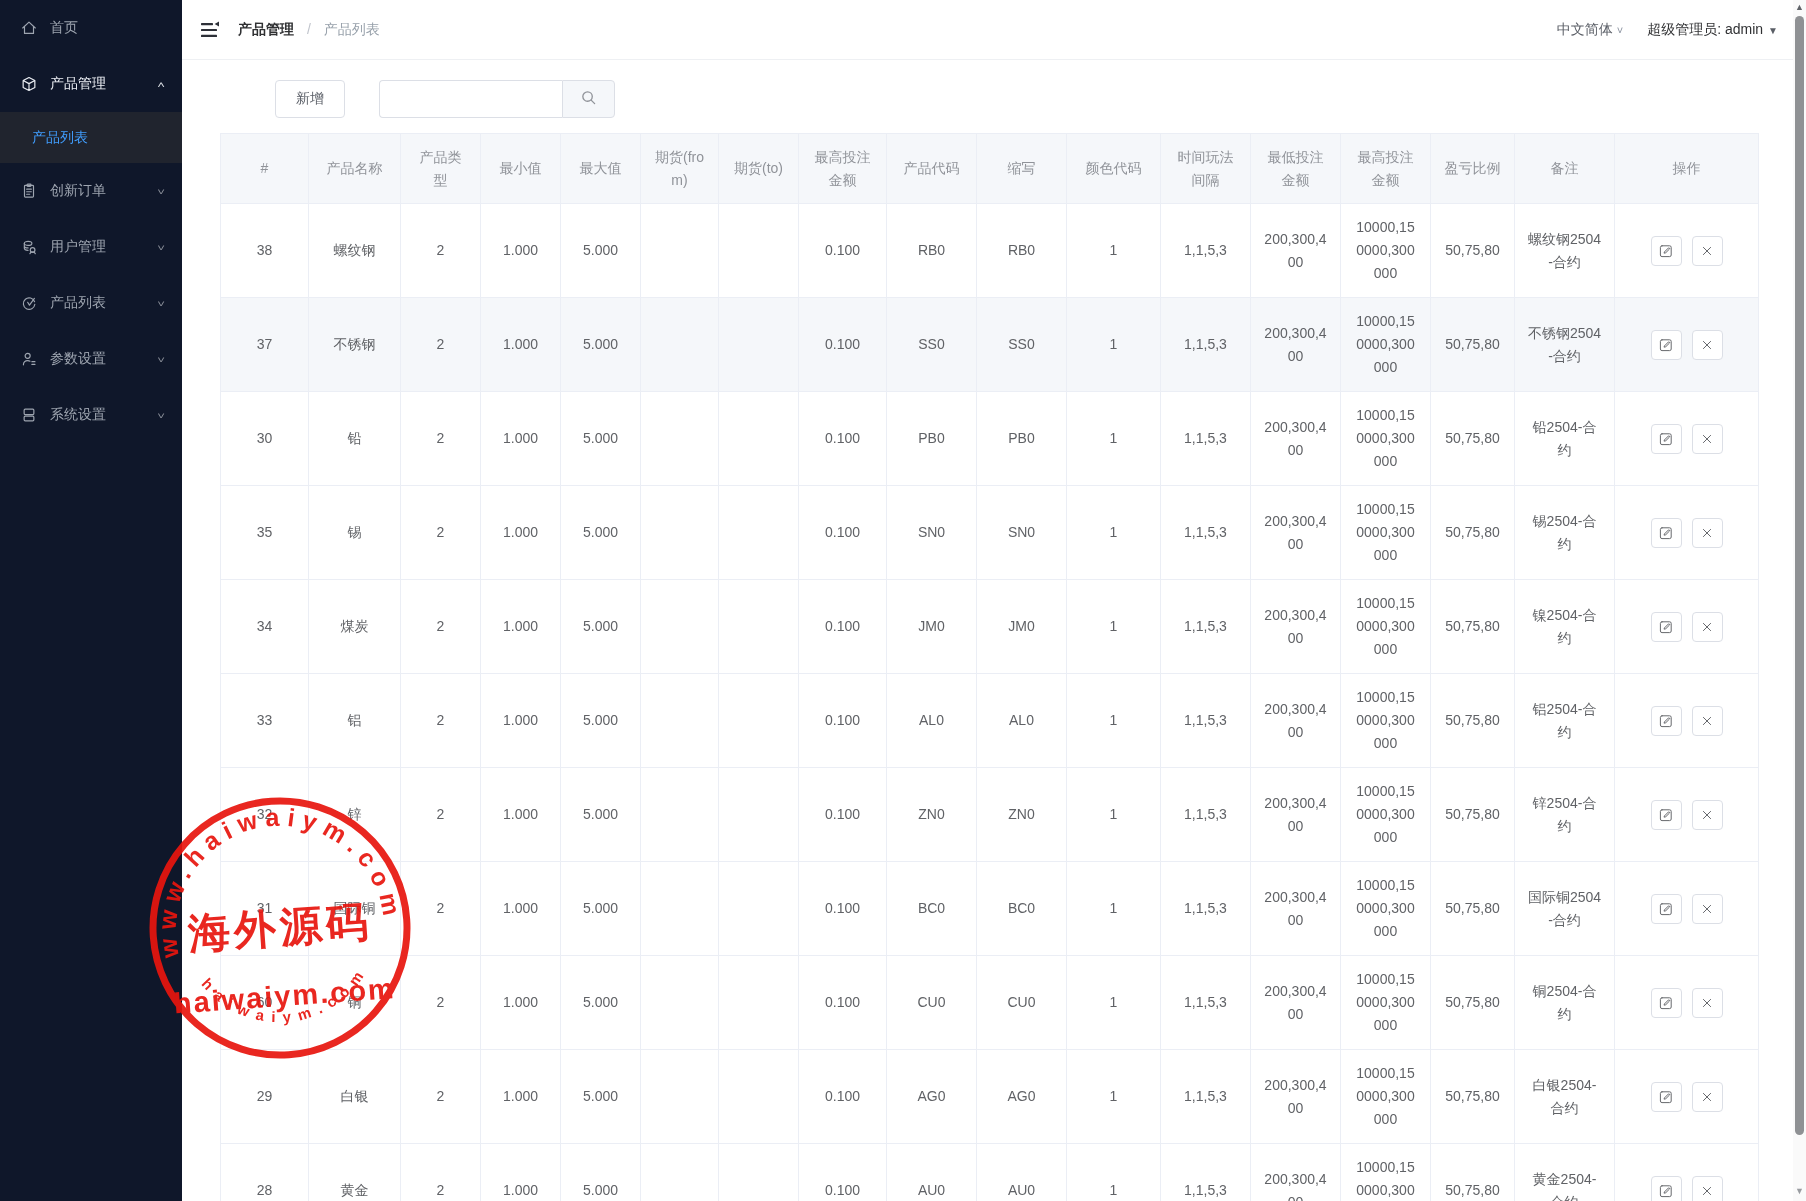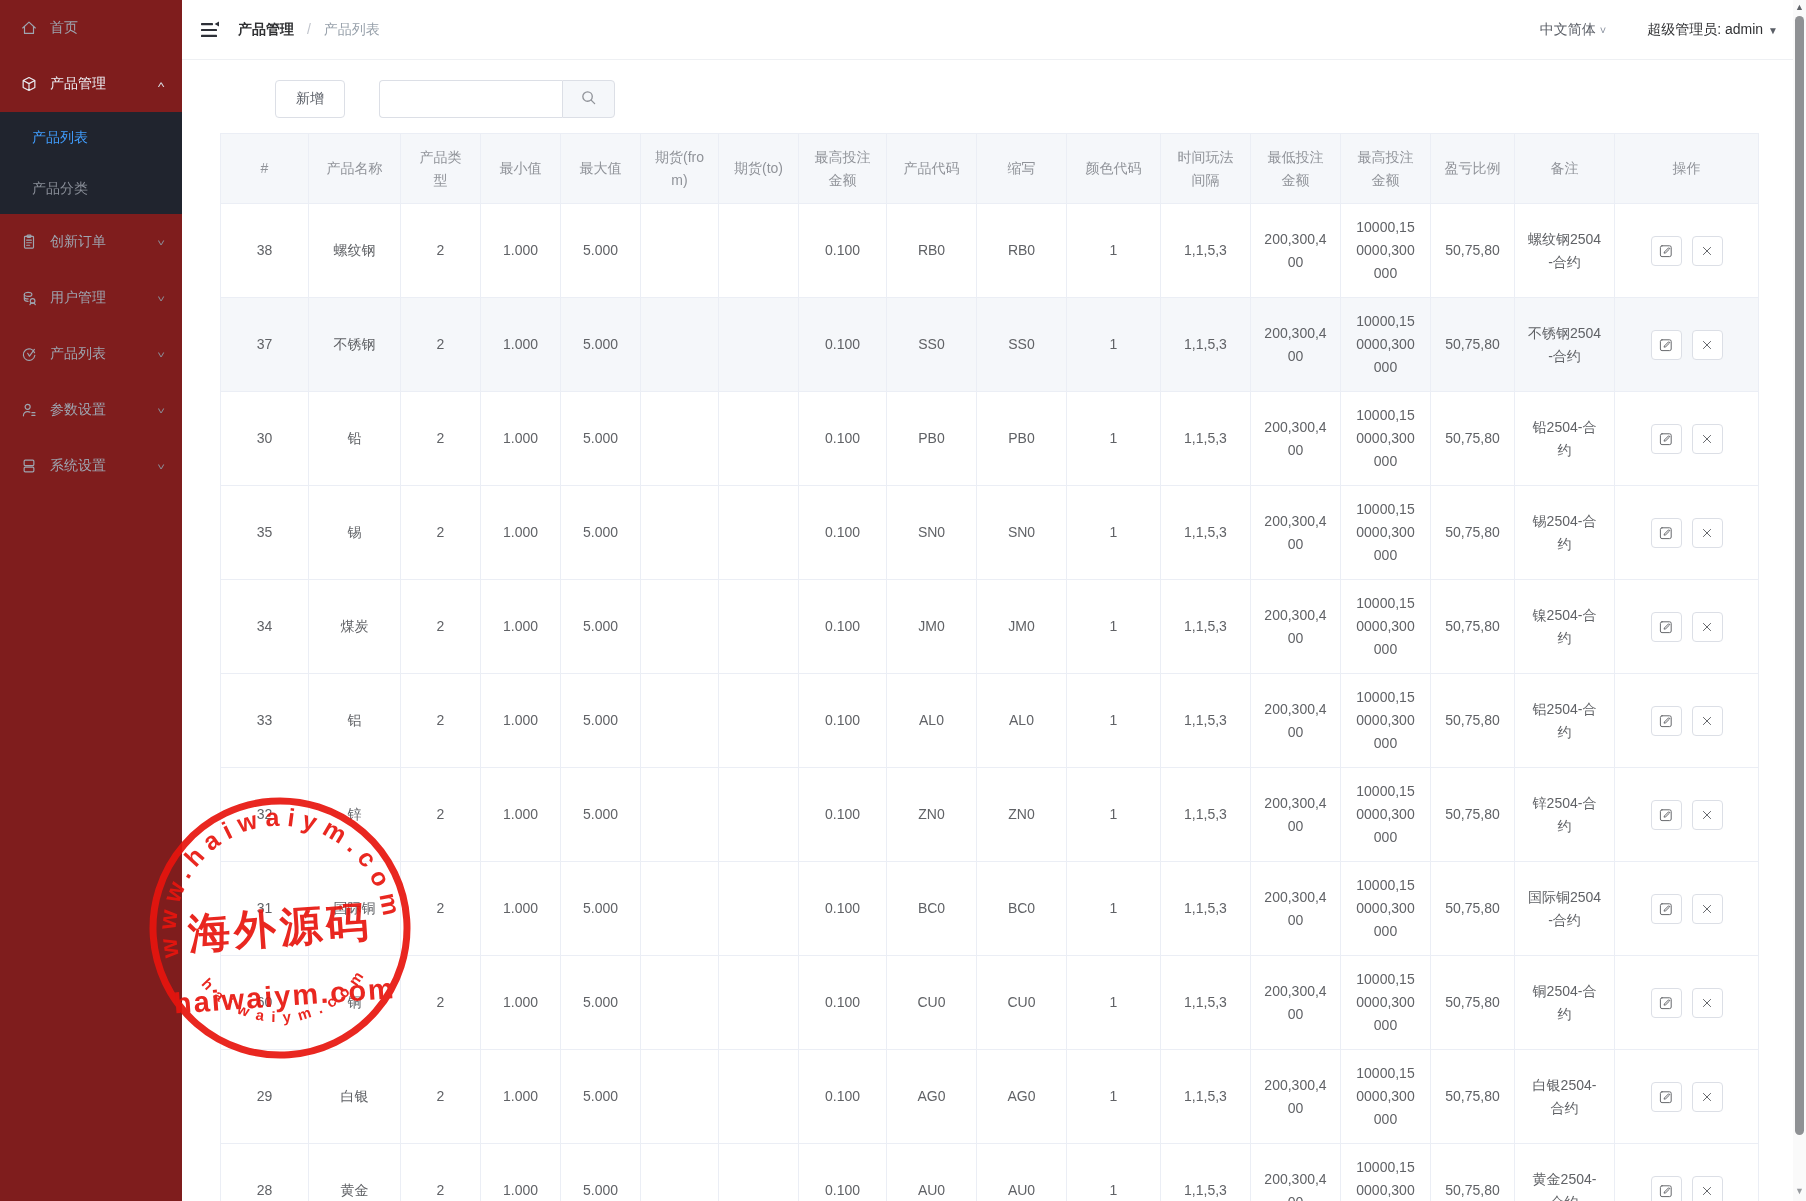--- a/index.html
+++ b/index.html
@@ -1,21 +1,21 @@
 <!DOCTYPE html>
 <html><head>
 <meta charset="utf-8">
 <style>
   * { margin:0; padding:0; box-sizing:border-box; }
   html,body { width:1806px; height:1201px; overflow:hidden; background:#fff;
               font-family:"Liberation Sans", sans-serif; }
 
   
   .sidebar { position:absolute; left:0; top:0; width:182px; height:1201px;
-             background:#7f1d1d; z-index:2; }
+             background:#0f172a; z-index:2; }
   .side-item { height:56px; display:flex; align-items:center; padding:0 18px 0 20px;
                color:#9ea5b0; font-size:14px; cursor:pointer; }
   .side-item .lbl { margin-left:12px; flex:1; }
   .side-item.open { color:#eceff4; }
   .submenu { background:#20242e; }
   .sub-item { height:51px; display:flex; align-items:center; padding-left:32px;
               font-size:14px; color:#8a8f99; cursor:pointer; }
   .sub-item.active { color:#409eff; }
   .chev { font-size:11px; color:#8a8f99; transform:scale(1.2,0.9); }
   .side-item.open .chev { color:#d8dce2; }
@@ -28,21 +28,21 @@
   .main { position:absolute; left:182px; top:0; width:1612px; height:1201px; background:#fff; }
 
   .topbar { height:60px; display:flex; align-items:center; padding:0 16px;
             border-bottom:1px solid #eef0f3; }
   .fold { width:22px; height:22px; cursor:pointer; }
   .fold svg { width:22px; height:22px; }
   .breadcrumb { margin-left:18px; font-size:14px; }
   .bc-parent { color:#303133; font-weight:bold; cursor:pointer; }
   .bc-sep { color:#c0c4cc; margin:0 9px; }
   .bc-current { color:#97a0aa; }
-  .top-right { margin-left:auto; display:flex; align-items:center; gap:41px; }
+  .top-right { margin-left:auto; display:flex; align-items:center; gap:24px; }
   .lang { font-size:14px; color:#5a5e66; cursor:pointer; }
   .lang .v { font-size:11px; color:#8a919f; margin-left:4px; }
   .admin { font-size:14px; color:#303133; font-weight:normal; cursor:pointer; }
   .admin .v { font-size:10px; color:#5a5e66; margin-left:5px; }
 
   .toolbar { margin:20px 0 0 48px; display:flex; align-items:center; height:38px;padding-left:45px; }
   .btn-add { height:38px; padding:0 20px; background:#fff; border:1px solid #dcdfe6;
              border-radius:4px; font-size:14px; color:#5a5e66; cursor:pointer;
              font-family:inherit; }
   .search-group { display:flex; margin-left:34px; }
@@ -106,23 +106,20 @@
       <svg viewBox="0 0 20 20">
           <path d="M10 2.8 L16.5 6.2 V13.8 L10 17.2 L3.5 13.8 V6.2 Z M3.5 6.2 L10 9.6 L16.5 6.2 M10 9.6 V17.2"></path>
         </svg>
     </span>
     <span class="lbl">产品管理</span>
     <span class="chev">˄</span>
   </div>
   <div class="submenu">
     <div class="sub-item active">
       <span>产品列表</span>
-    </div>
-    <div class="sub-item">
-      <span>产品分类</span>
     </div>
   </div>
 
   <div class="side-item">
     <span class="sicon">
       <svg viewBox="0 0 20 20">
           <rect x="5" y="3.8" width="10" height="13" rx="1"></rect>
           <rect x="7.8" y="2.4" width="4.4" height="2.4" rx="0.8"></rect>
           <path d="M7.4 8 h5.2 M7.4 10.8 h5.2 M7.4 13.6 h3.4"></path>
         </svg>

